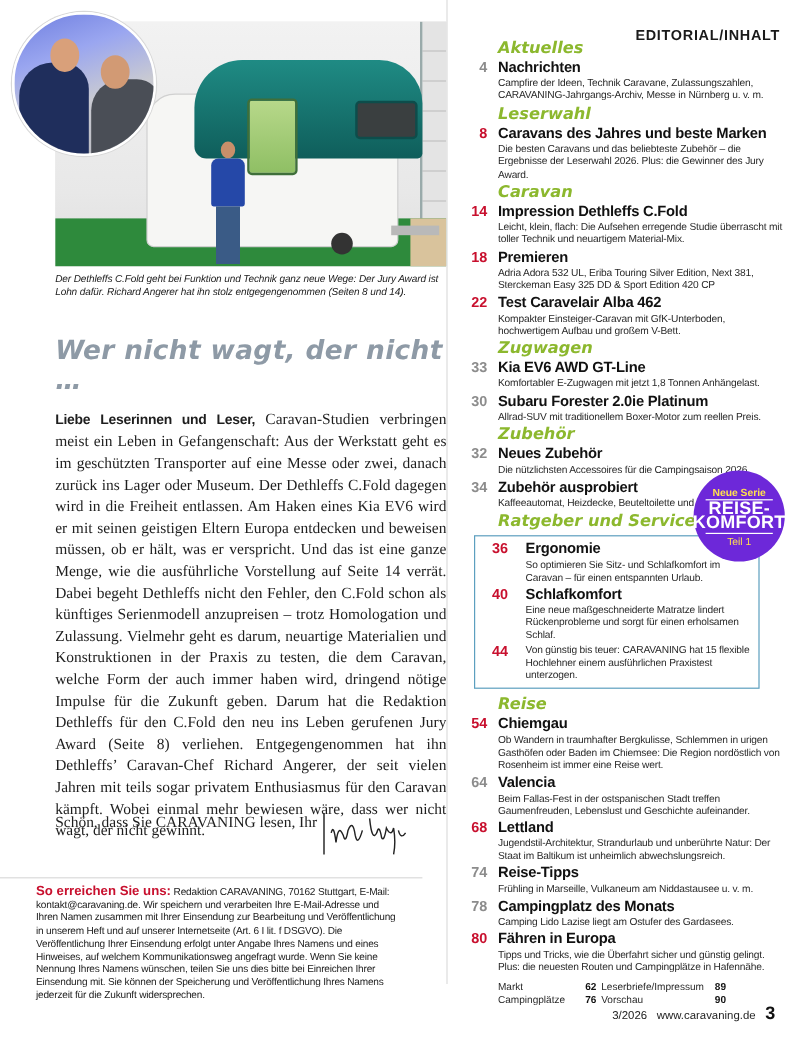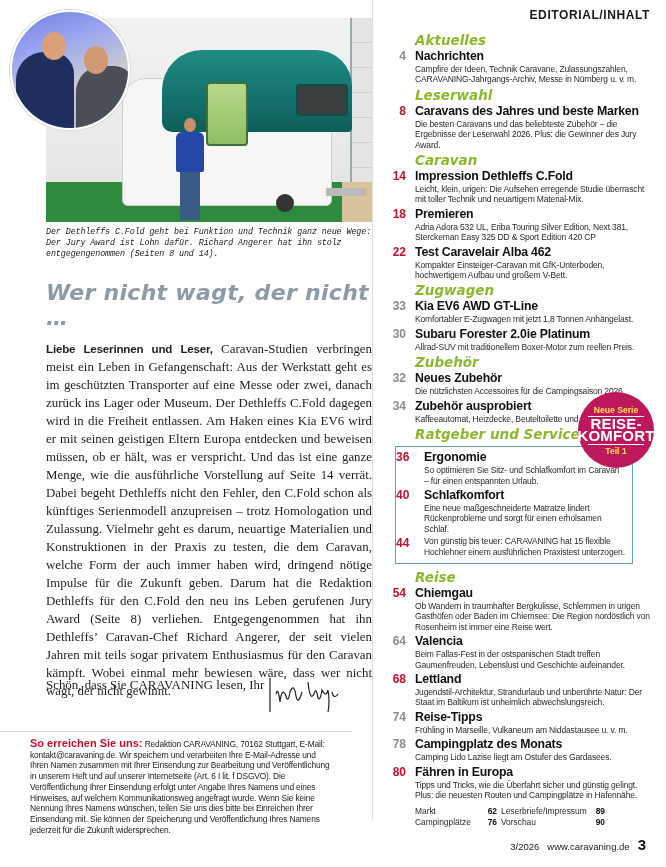--- a/index.html
+++ b/index.html
@@ -25,54 +25,54 @@
   .photo .person .legs { position: absolute; left: 4px; top: 54px; width: 20px; height: 48px; background: #3a5b86; }
   .photo .wheel { position: absolute; left: 230px; top: 176px; width: 18px; height: 18px; border-radius: 50%; background: #333; }
   .photo .drawbar { position: absolute; left: 280px; top: 170px; width: 40px; height: 8px; background: #b9b9b9; }
 
   .inset { position: absolute; left: 10px; top: 10px; width: 120px; height: 120px; border-radius: 50%; overflow: hidden; border: 2px solid #ffffff; box-shadow: 0 0 0 1px #d8d8d8; background: linear-gradient(160deg,#6f7fe0 0%,#9aa6f0 30%,#c9cad2 60%,#b7b8bf 100%); }
   .inset .man1 { position: absolute; left: 4px; top: 40px; width: 58px; height: 90px; background: #1f2e5c; border-radius: 28px 22px 0 0; }
   .inset .man1h { position: absolute; left: 30px; top: 20px; width: 24px; height: 28px; background: #d9a07a; border-radius: 50%; }
   .inset .man2 { position: absolute; left: 64px; top: 54px; width: 58px; height: 76px; background: #4a4e56; border-radius: 26px 20px 0 0; }
   .inset .man2h { position: absolute; left: 72px; top: 34px; width: 24px; height: 28px; background: #d29a74; border-radius: 50%; }
 
-  .caption { position: absolute; left: 46px; top: 227px; width: 326px; font-style: italic; font-size: 8.4px; line-height: 11px; color: #222; font-family: Liberation Mono, monospace; letter-spacing: -0.1px; }
+  .caption { position: absolute; left: 46px; top: 227px; width: 326px; font-style: italic; font-size: 8.4px; line-height: 11px; color: #222; font-family: Liberation Sans, sans-serif; letter-spacing: -0.1px; }
 
   .headline { position: absolute; left: 46px; top: 280px; font-family: "DejaVu Sans", sans-serif; font-style: italic; font-weight: bold; font-size: 22px; color: #8e9aa6; letter-spacing: 0.3px; }
 
   .editorial { position: absolute; left: 46px; top: 340px; width: 326px; font-family: "Liberation Serif", serif; font-size: 12.9px; line-height: 18px; color: #1e1e1e; text-align: justify; hyphens: manual; }
   .editorial .lead { font-family: "Liberation Sans", sans-serif; font-weight: bold; font-size: 11.6px; letter-spacing: -0.2px; }
   .signoff { position: absolute; left: 46px; top: 678px; font-family: "Liberation Serif", serif; font-size: 12.9px; color: #1e1e1e; }
   .signature { position: absolute; left: 264px; top: 672px; width: 80px; height: 44px; }
 
   .hr-left { position: absolute; left: 0; top: 731px; width: 352px; height: 1px; background: #dadada; }
 
   .contact { position: absolute; left: 30px; top: 738px; width: 306px; font-size: 8.4px; line-height: 10.7px; color: #222; font-family: "Liberation Sans", sans-serif; letter-spacing: -0.15px; }
   .contact .label { color: #c8102e; font-weight: bold; font-size: 11px; letter-spacing: 0; }
 
   
-  .section-tag { position: absolute; right: 16px; top: 8px; font-size: 12px; font-weight: bold; letter-spacing: 0.6px; color: #1a1a1a; }
+  .section-tag { position: absolute; right: 16px; top: 22px; font-size: 12px; font-weight: bold; letter-spacing: 0.6px; color: #1a1a1a; }
 
   .toc { position: absolute; left: 385px; top: 31px; width: 270px; }
   .cat { font-family: "DejaVu Sans", sans-serif; font-style: italic; font-weight: bold; font-size: 13.5px; color: #8cb82e; line-height: 17px; margin-left: 30px; margin-top: 1px; }
   .entry { display: flex; align-items: flex-start; margin-bottom: 2px; }
   .entry .pg { width: 30px; text-align: right; padding-right: 9px; font-weight: bold; font-size: 12px; line-height: 15px; color: #8c8c8c; flex-shrink: 0; }
   .entry .pg.red { color: #c8102e; }
   .entry .body { flex: 1; }
   .entry .title { font-weight: bold; font-size: 12.3px; line-height: 15px; color: #111; letter-spacing: -0.2px; }
   .entry .desc { font-size: 8.5px; line-height: 10.4px; color: #2a2a2a; letter-spacing: -0.15px; }
 
   .service-box { position: relative; border: 1.5px solid #5c9fbf; margin: 3px 0 5px 8px; width: 238px; padding: 3px 6px 4px 0; margin-left: 10px; }
-  .service-box .entry .pg { width: 28px; padding-right: 20px; }
-
-  .badge { position: absolute; left: 578px; top: 392px; width: 76px; height: 76px; border-radius: 50%; background: #be185d; text-align: center; color: #fff; display: flex; flex-direction: column; align-items: center; justify-content: center; }
+  .service-box .entry .pg { width: 28px; padding-right: 20px; margin-left: 14px; }
+
+  .badge { position: absolute; left: 578px; top: 392px; width: 76px; height: 76px; border-radius: 50%; background: #6d28d9; text-align: center; color: #fff; display: flex; flex-direction: column; align-items: center; justify-content: center; }
   .badge .b-top { color: #ffe14d; font-weight: bold; font-size: 8.6px; line-height: 10px; }
   .badge .b-line { width: 56px; height: 1px; background: #fff; margin: 1px 0; }
   .badge .b-main { font-weight: bold; font-size: 15px; line-height: 12.5px; letter-spacing: 0.2px; }
-  .badge .b-bottom { color: #ffe14d; font-weight: bold; font-size: 8.6px; line-height: 10px; }
+  .badge .b-bottom { color: #ffe14d; font-weight: normal; font-size: 8.6px; line-height: 10px; }
 
   .extras { display: grid; grid-template-columns: 58px 20px 80px 20px; column-gap: 4px; margin-left: 30px; margin-top: 6px; font-size: 8.4px; line-height: 11px; color: #2a2a2a; }
   .extras .num { font-weight: bold; color: #111; text-align: right; }
 
   .footer { position: absolute; right: 20px; top: 836px; display: flex; align-items: baseline; gap: 8px; font-size: 9.5px; color: #222; margin-left: 32px; }
   .footer .folio { font-weight: bold; font-size: 15px; color: #111; }
 </style>
 </head>
 <body>
 
@@ -141,21 +141,21 @@
       <div class="body">
         <div class="title">Caravans des Jahres und beste Marken</div>
         <div class="desc">Die besten Caravans und das beliebteste Zubehör – die Ergebnisse der Leserwahl 2026. Plus: die Gewinner des Jury Award.</div>
       </div>
     </div>
     <div class="cat">Caravan</div>
     <div class="entry">
       <div class="pg red">14</div>
       <div class="body">
         <div class="title">Impression Dethleffs C.Fold</div>
-        <div class="desc">Leicht, klein, urigen: Die Aufsehen erregende Studie überrascht mit toller Technik und neuartigem Material-Mix.</div>
+        <div class="desc">Leicht, klein, flach: Die Aufsehen erregende Studie überrascht mit toller Technik und neuartigem Material-Mix.</div>
       </div>
     </div>
     <div class="entry">
       <div class="pg red">18</div>
       <div class="body">
         <div class="title">Premieren</div>
         <div class="desc">Adria Adora 532 UL, Eriba Touring Silver Edition, Next 381, Sterckeman Easy 325 DD &amp; Sport Edition 420 CP</div>
       </div>
     </div>
     <div class="entry">

